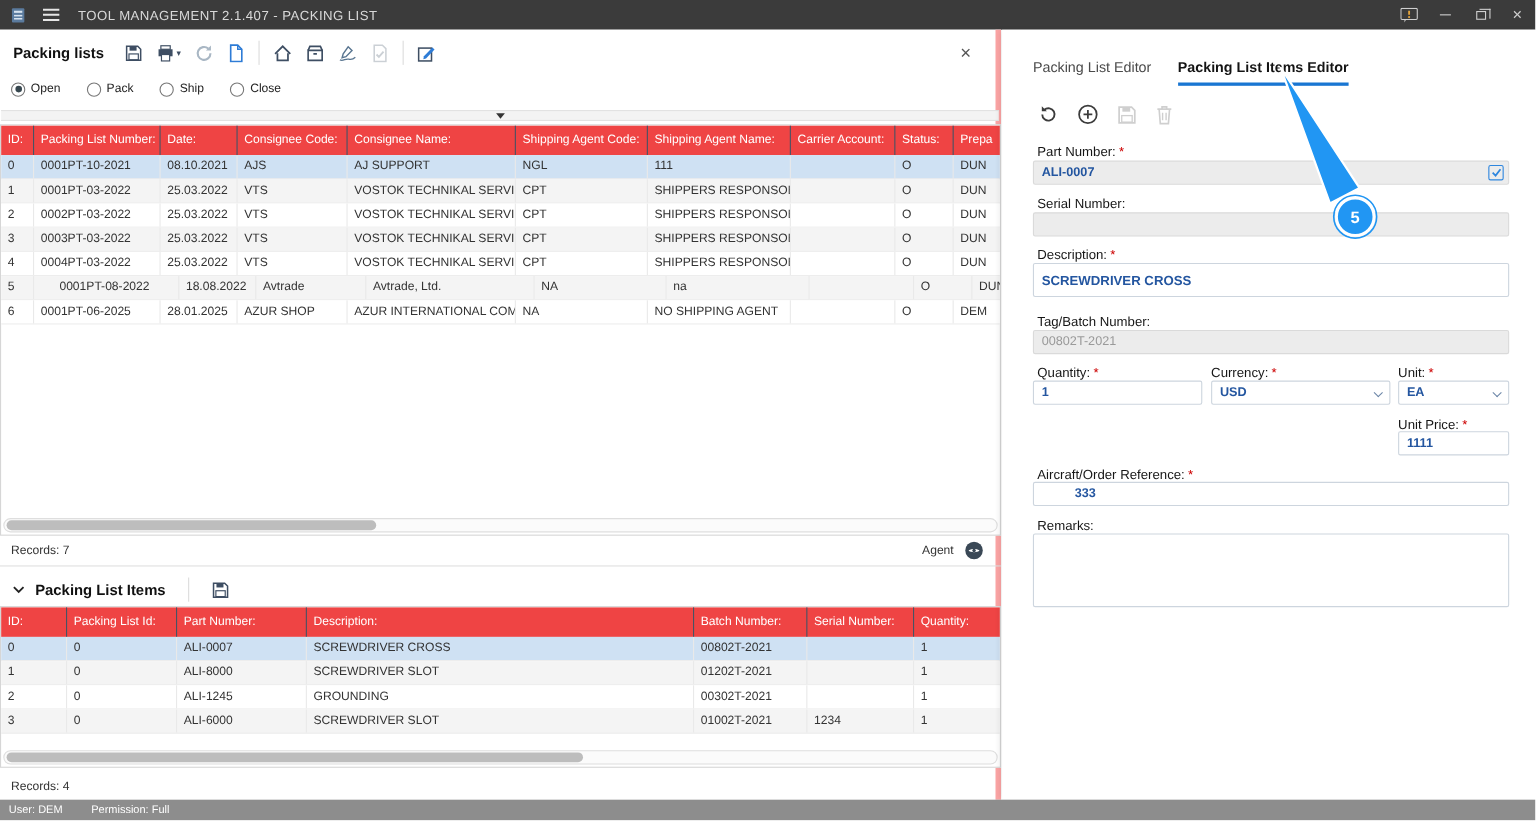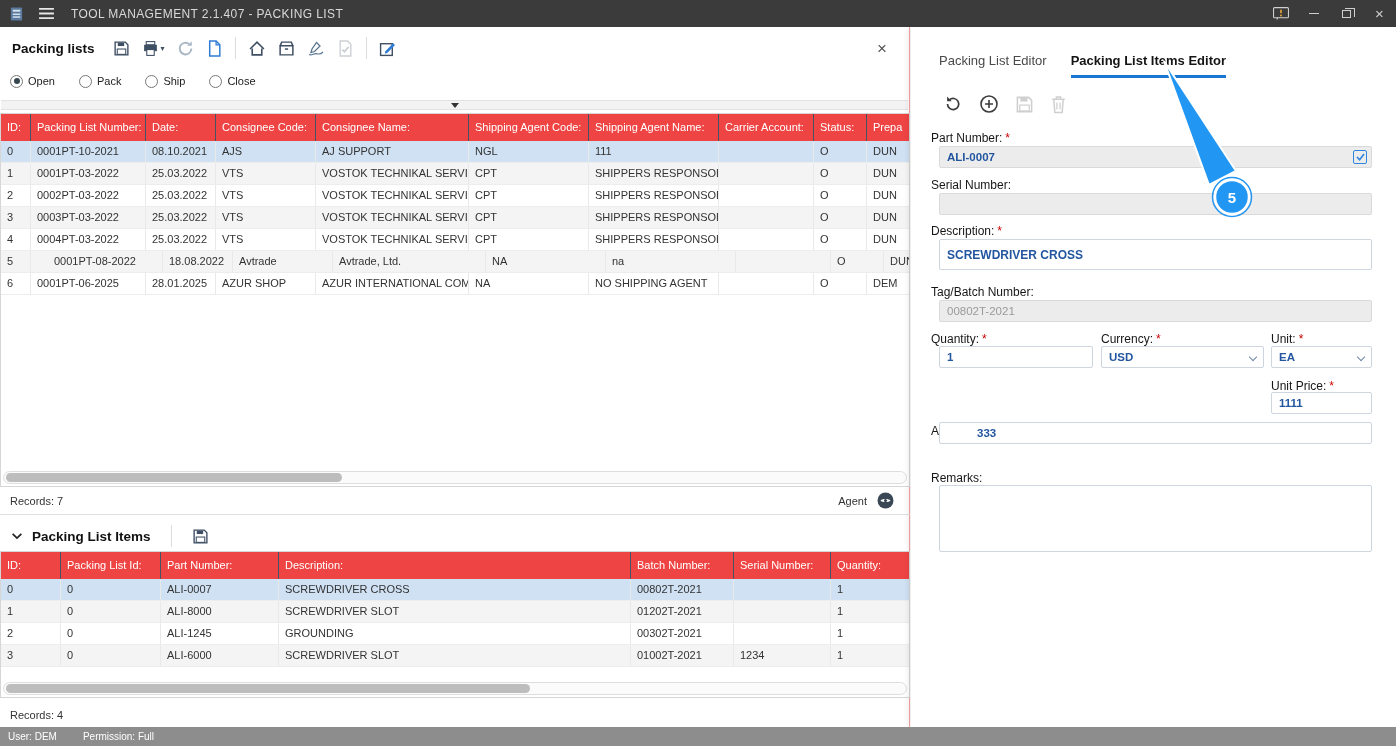--- a/index.html
+++ b/index.html
@@ -16,21 +16,21 @@
   .winbtn{width:33px;height:100%;display:flex;align-items:center;justify-content:center;color:#cfcfcf;cursor:pointer;}
   .min-shape{width:10px;height:1px;background:#cfcfcf;display:block;}
   .restore-shape{width:9px;height:8px;border:1px solid #cfcfcf;position:relative;display:block;}
   .restore-shape::before{content:"";position:absolute;top:-3px;left:2px;width:9px;height:8px;border:1px solid #cfcfcf;border-bottom:none;border-left:none;}
   .winbtn.close{font-size:15px;}
 
   
   .statusbar{position:absolute;inset:auto 0 0 0;height:19px;background:#8d8d8d;color:#fff;font-size:10px;display:flex;align-items:center;gap:26px;padding:0 8px;}
 
   
-  .left{position:absolute;top:27px;left:0;width:910px;height:700px;background:#fff;border-right:1px solid #fca5a5;}
+  .left{position:absolute;top:27px;left:0;width:910px;height:700px;background:#fff;border-right:5px solid #fca5a5;}
   .lp-toolbar{position:absolute;top:0;left:0;width:100%;height:42px;display:flex;align-items:center;padding:0 12px;}
   .lp-title{font-weight:bold;font-size:13.5px;color:#111;margin-right:12px;white-space:nowrap;}
   .tbtn{height:26px;display:flex;align-items:center;justify-content:center;padding:0 6px;cursor:pointer;}
   .vsep{width:1px;height:22px;background:#dcdcdc;margin:0 6px;flex:0 0 auto;}
   .caret{font-size:8px;color:#3e4e63;margin-left:2px;}
   .lp-close{margin-left:auto;font-size:17px;color:#555;cursor:pointer;padding:0 10px;line-height:1;}
   .filters{position:absolute;top:42px;left:0;height:24px;display:flex;align-items:center;gap:24px;padding:0 10px;}
   .radio{display:flex;align-items:center;gap:5px;font-size:11px;color:#222;cursor:pointer;}
   .rc{width:13px;height:13px;border:1px solid #777;border-radius:50%;background:#fff;position:relative;flex:0 0 auto;}
   .radio.sel .rc::after{content:"";position:absolute;inset:2.5px;border-radius:50%;background:#37474f;}
@@ -58,21 +58,21 @@
   .items-title{font-weight:bold;font-size:13.5px;color:#111;margin-right:6px;white-space:nowrap;}
 
   
   .editor{position:absolute;top:27px;left:911px;width:485px;height:700px;background:#fff;box-shadow:-3px 0 5px rgba(0,0,0,.08);}
   .tabs{position:absolute;top:26px;left:28px;display:flex;gap:24px;}
   .tab{font-size:13px;color:#4a4a4a;padding-bottom:7px;cursor:pointer;border-bottom:3px solid transparent;white-space:nowrap;}
   .tab.active{color:#141414;font-weight:bold;border-bottom-color:#1976d2;}
   .ed-toolbar{position:absolute;top:63px;left:32px;display:flex;align-items:center;gap:16px;height:28px;}
   .ed-btn{cursor:pointer;display:flex;align-items:center;}
 
-  .lbl{position:absolute;left:20px;font-size:12px;color:#161616;white-space:nowrap;}
+  .lbl{position:absolute;left:32px;font-size:12px;color:#161616;white-space:nowrap;}
   .req{color:#c00;margin-left:3px;}
   .fld{position:absolute;left:28px;width:433px;height:22px;border:1px solid #cdd5de;border-radius:2px;background:#fff;font-size:11.5px;font-weight:bold;color:#2456a0;padding:0 7px;outline:none;font-family:"Liberation Sans",sans-serif;}
   .fld.ro{background:#ececec;border-color:#dadada;}
   .fld.gray{color:#9a9a9a;font-weight:normal;}
   .fld.big{height:31px;font-size:12px;padding-top:1px;}
   textarea.fld{resize:none;padding-top:4px;font-weight:normal;color:#333;}
   .selbox{position:absolute;height:22px;border:1px solid #cdd5de;border-radius:2px;background:#fff;font-size:11.5px;font-weight:bold;color:#2456a0;display:flex;align-items:center;padding:0 7px;cursor:pointer;}
   .selbox .chev{position:absolute;right:7px;top:7px;width:6px;height:6px;border-right:1.5px solid #6d87a8;border-bottom:1.5px solid #6d87a8;transform:rotate(45deg);}
   .partcheck{position:absolute;top:123px;left:442px;width:14px;height:14px;border:1.5px solid #2e86de;border-radius:2px;background:#ececec;display:flex;align-items:center;justify-content:center;cursor:pointer;}
   .callout{position:absolute;top:0;left:0;pointer-events:none;z-index:9;}
@@ -459,21 +459,21 @@
     <div class="lbl" style="top:305px;left:360px"><span>Unit:</span><span class="req">*</span></div>
     <div class="selbox" style="top:319px;left:360px;width:101px">
       <span>EA</span>
       <span class="chev"></span>
     </div>
 
     <div class="lbl" style="top:352px;left:360px"><span>Unit Price:</span><span class="req">*</span></div>
     <input class="fld" style="top: 365px; left: 360px; width: 101px;" value="1111">
 
     <div class="lbl" style="top:397px"><span>Aircraft/Order Reference:</span><span class="req">*</span></div>
-    <input class="fld" style="top: 395px; padding-left: 37px;" value="333">
+    <input class="fld" style="top: 411px; padding-left: 37px;" value="333">
 
     <div class="lbl" style="top:444px"><span>Remarks:</span></div>
     <textarea class="fld" style="top: 458px; height: 67px;"></textarea>
 
     <svg class="callout" width="485" height="700" viewBox="0 0 485 700">
       <polygon points="253,34 325,144 298,158" fill="#2196f3" stroke="#fff" stroke-width="2"></polygon>
       <circle cx="321" cy="170" r="19.5" fill="none" stroke="#2196f3" stroke-width="1.5"></circle>
       <circle cx="321" cy="170" r="17" fill="#2196f3" stroke="#fff" stroke-width="2.5"></circle>
       <text x="321" y="175.5" text-anchor="middle" font-size="15" font-weight="bold" fill="#fff">5</text>
     </svg>

